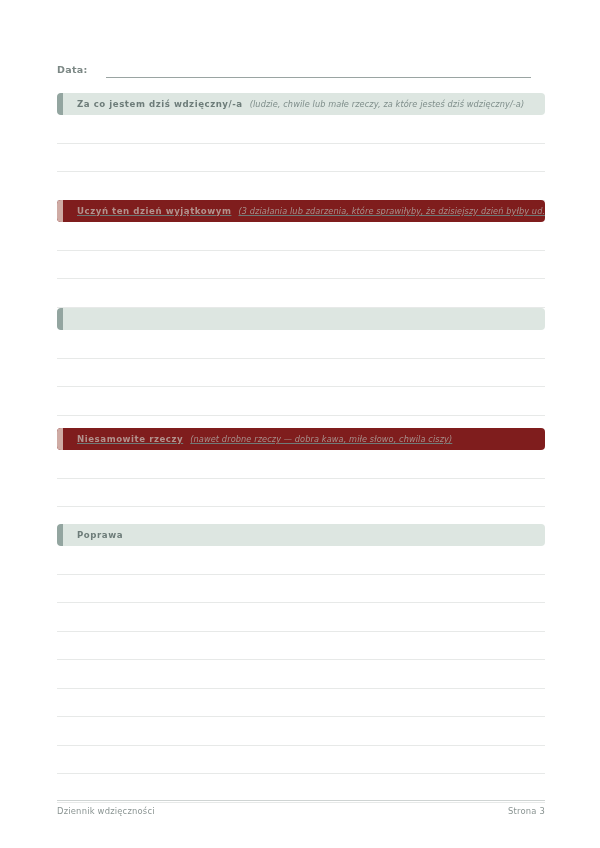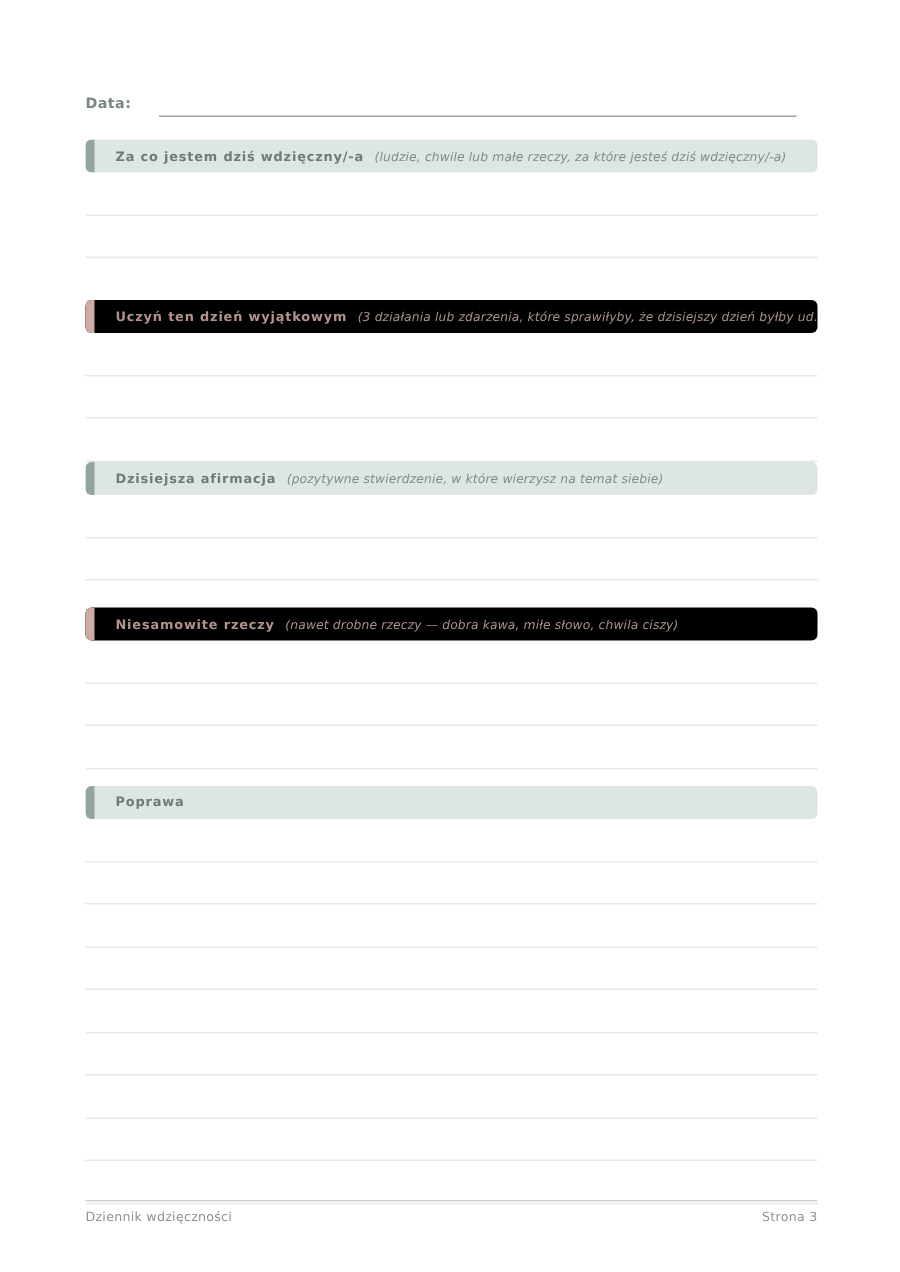--- a/index.html
+++ b/index.html
@@ -95,21 +95,21 @@
     margin-left: 7px;
   }
 
   
   .theme-green .sec-header { background: #dde6e1; }
   .theme-green .sec-accent { background: #93a5a0; }
   .theme-green .sec-title  { color: #6d7c79; }
   .theme-green .sec-hint   { color: #7e8d8a; }
 
   
-  .theme-rose .sec-header { background: #000000; }
+  .theme-rose .sec-header { background: #7f1d1d; text-decoration: underline; }
   .theme-rose .sec-accent { background: #cfaba4; }
   .theme-rose .sec-title  { color: #b3928d; }
   .theme-rose .sec-hint   { color: #a8908c; }
 
   
   .lines {
     position: relative;
     width: 100%;
   }
   .rule-line {
@@ -175,32 +175,28 @@
         </div>
         <div class="lines">
           <div class="rule-line"></div>
           <div class="rule-line"></div>
           <div class="rule-line"></div>
         </div>
       </div>
       <div class="section theme-green" style="top: 308px;">
         <div class="sec-header">
           <span class="sec-accent"></span>
-          <div class="sec-text-wrap">
-            <span class="sec-title">Dzisiejsza afirmacja</span>
-            <span class="sec-hint">(pozytywne stwierdzenie, w które wierzysz na temat siebie)</span>
-          </div>
-        </div>
-        <div class="lines">
-          <div class="rule-line"></div>
-          <div class="rule-line"></div>
-          <div class="rule-line"></div>
-        </div>
-      </div>
-      <div class="section theme-rose" style="top: 405px;">
+        </div>
+        <div class="lines">
+          <div class="rule-line"></div>
+          <div class="rule-line"></div>
+          <div class="rule-line"></div>
+        </div>
+      </div>
+      <div class="section theme-rose" style="top: 428px;">
         <div class="sec-header">
           <span class="sec-accent"></span>
           <div class="sec-text-wrap">
             <span class="sec-title">Niesamowite rzeczy</span>
             <span class="sec-hint">(nawet drobne rzeczy — dobra kawa, miłe słowo, chwila ciszy)</span>
           </div>
         </div>
         <div class="lines">
           <div class="rule-line"></div>
           <div class="rule-line"></div>

